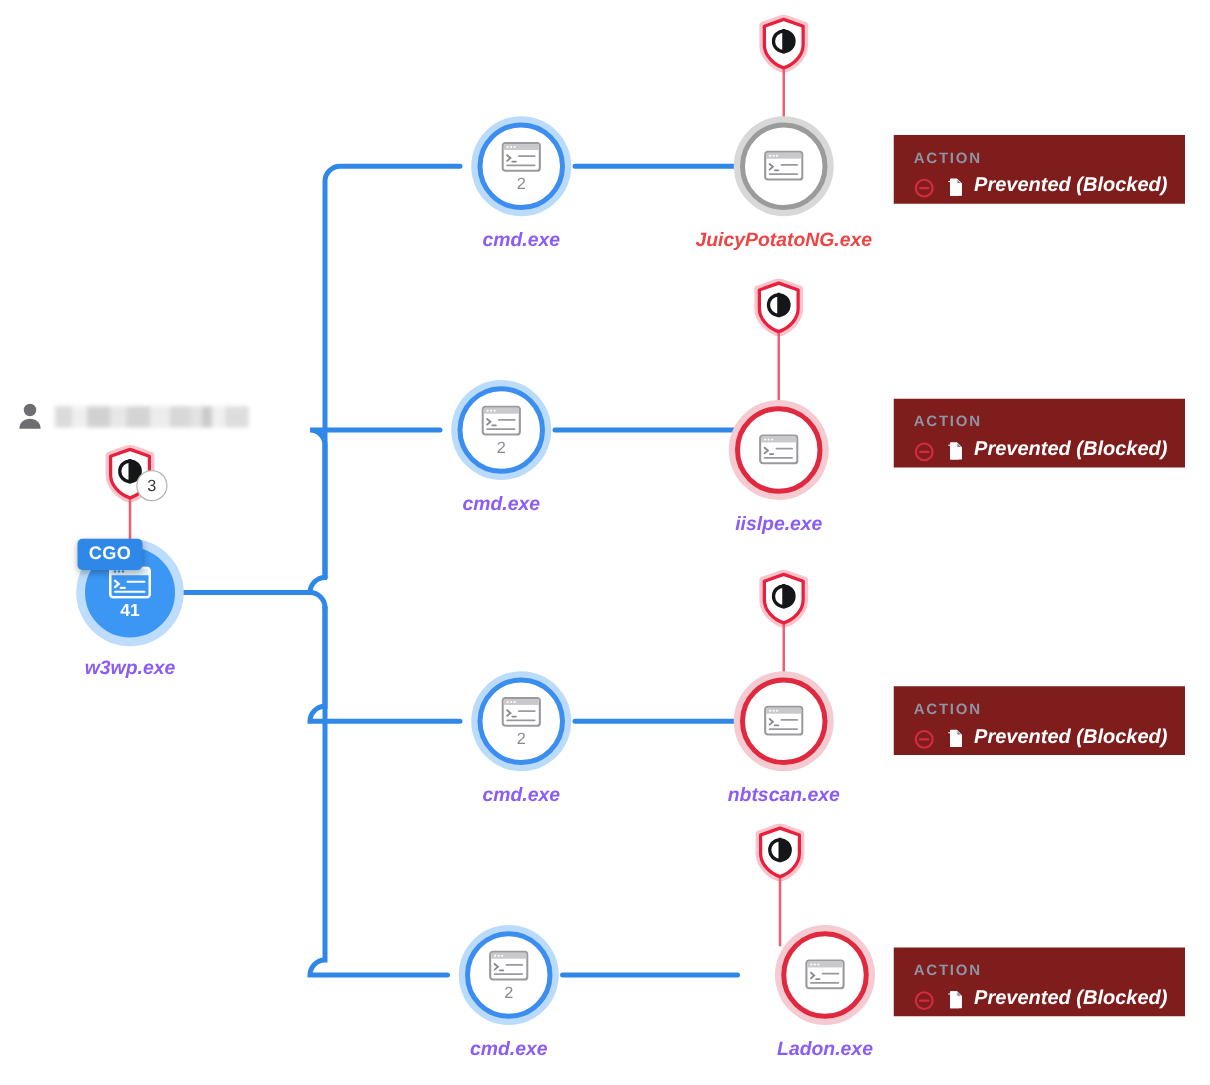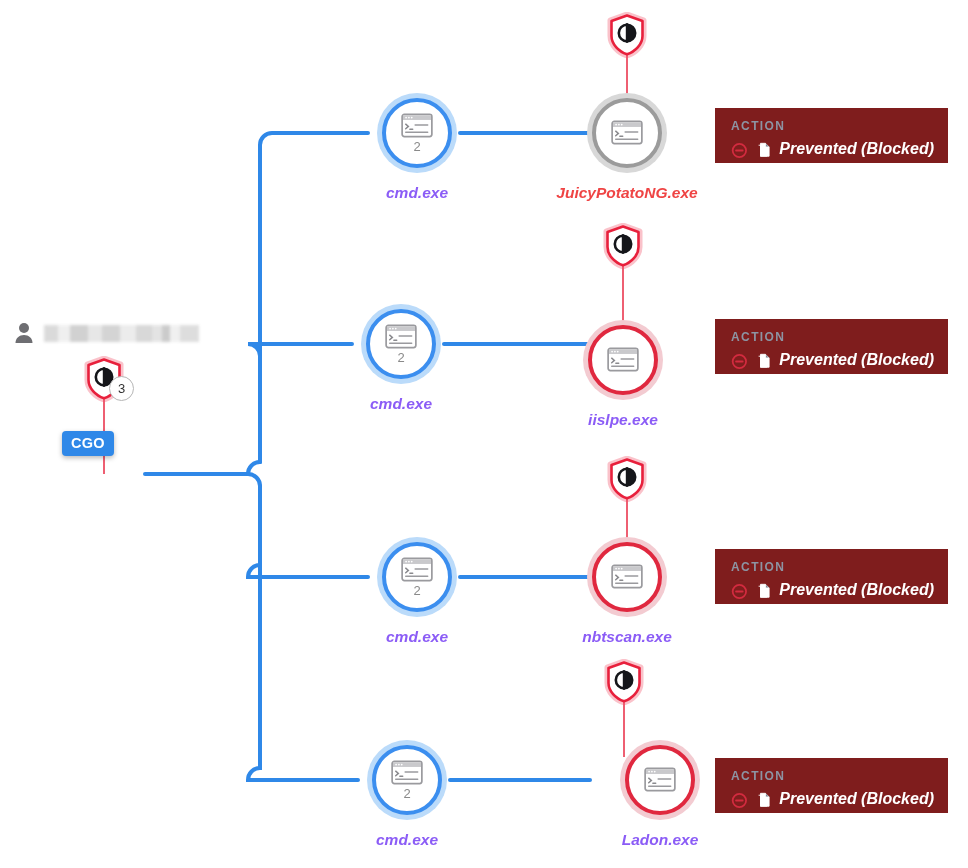--- a/index.html
+++ b/index.html
@@ -187,20 +187,36 @@
       <path d="M21 3.5 L36.5 9 V24 C36.5 32 29.5 39.5 21 42.3 C12.5 39.5 5.5 32 5.5 24 V9 Z" fill="#ffffff" stroke="#E8203C" stroke-width="2.6" stroke-linejoin="round"></path>
       <circle cx="21" cy="21" r="8.2" fill="none" stroke="#15161A" stroke-width="2.6"></circle>
       <path d="M21 12.8 A8.2 8.2 0 0 1 21 29.2 Z" fill="#15161A"></path>
       <rect x="19.8" y="11.2" width="2.4" height="19.6" fill="#15161A"></rect>
     </svg>
     <div class="cnt">3</div>
   </div>
 
   <div class="cgo" style="left:26px;top:431px;margin-left:36px;">CGO</div>
 
+  <div class="node" style="left:104px;top:474px;">
+    <div class="ring root">
+      <svg class="term" width="34" height="26" viewBox="0 0 34 26">
+        <rect x="1.2" y="1.2" width="31.6" height="23.6" rx="2.4" fill="none" stroke="#ffffff" stroke-width="2"></rect>
+        <rect x="1.2" y="1.2" width="31.6" height="6" fill="#ffffff" opacity=".85"></rect>
+        <circle cx="5" cy="4.2" r="1" fill="#3B97F3"></circle>
+        <circle cx="8.2" cy="4.2" r="1" fill="#3B97F3"></circle>
+        <circle cx="11.4" cy="4.2" r="1" fill="#3B97F3"></circle>
+        <path d="M5 11.5 l3 2.6 -3 2.6" fill="none" stroke="#ffffff" stroke-width="1.8" stroke-linecap="round"></path>
+        <path d="M9.6 17.2 h3.2" stroke="#ffffff" stroke-width="1.8" stroke-linecap="round"></path>
+        <path d="M15 12.4 h13.6 M5 20.4 h23.6" stroke="#ffffff" stroke-width="1.6" stroke-linecap="round"></path>
+      </svg>
+      <div class="count">41</div>
+    </div>
+    <div class="caption">w3wp.exe</div>
+  </div>
 
   <div id="rows">
   <div class="row-wrap">
 
     <div class="node" style="left: 417px; top: 133px;">
       <div class="ring blue">
         <svg class="term" width="32" height="25" viewBox="0 0 34 26">
           <rect x="1.2" y="1.2" width="31.6" height="23.6" rx="2.4" fill="#fff" stroke="#9A9A9E" stroke-width="1.8"></rect>
           <rect x="2.1" y="2.1" width="29.8" height="5" fill="#C9C9CC"></rect>
           <circle cx="5.4" cy="4.6" r=".95" fill="#fff"></circle>

